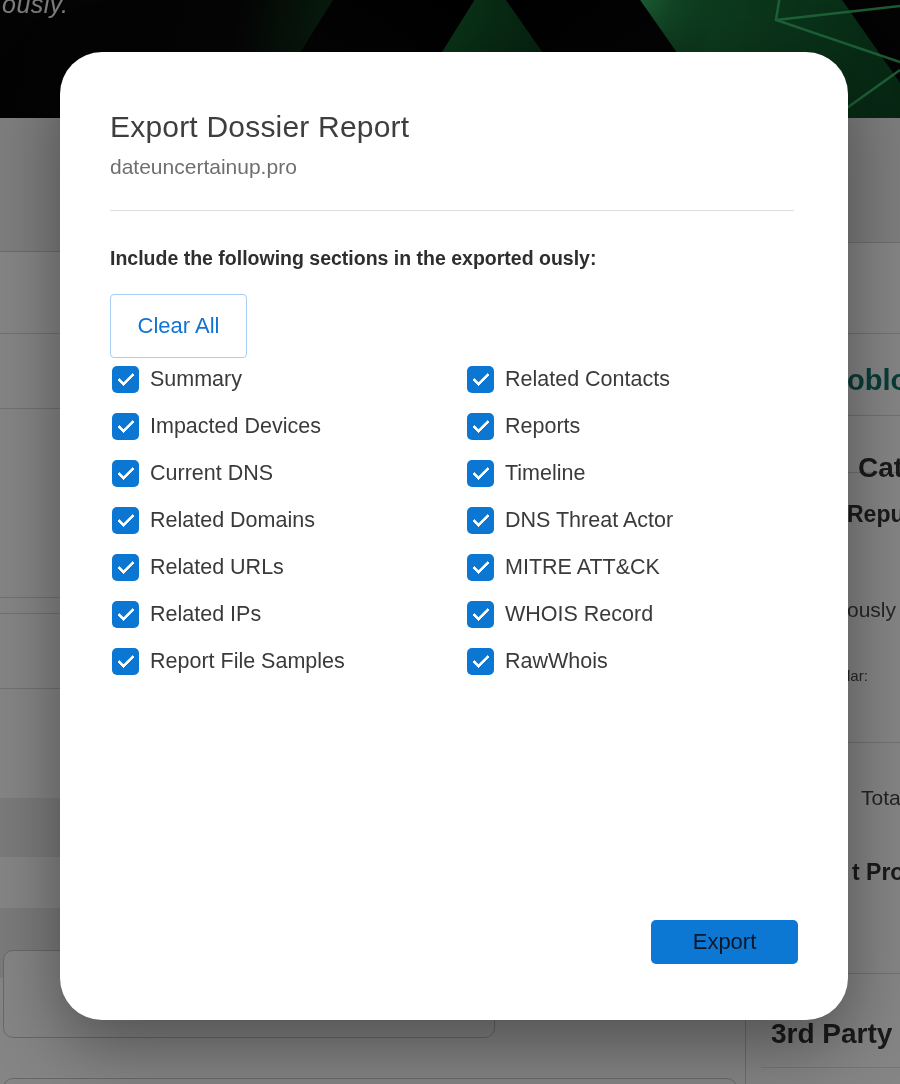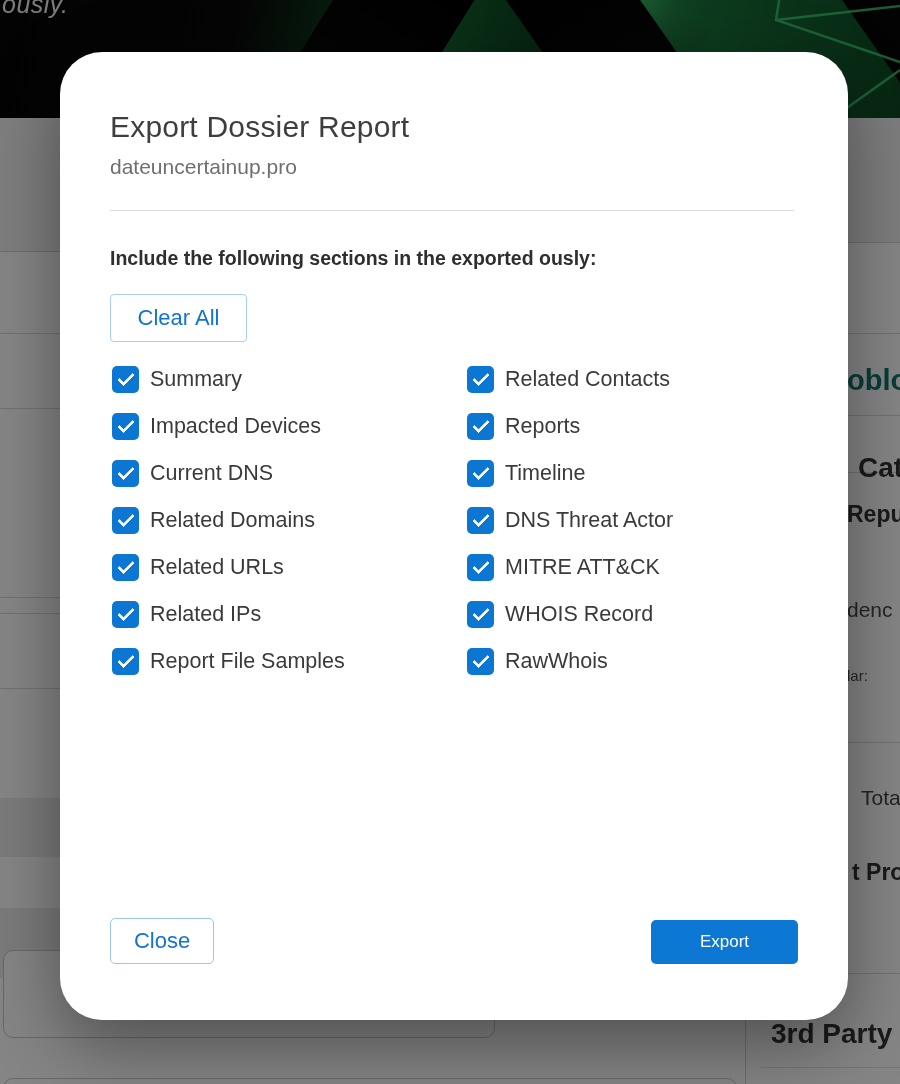--- a/index.html
+++ b/index.html
@@ -83,21 +83,21 @@
   .include-heading {
     position:absolute; left:50px; top:195px;
     font-size:19.5px; font-weight:700; color:#2e2e2e;
   }
   .btn {
     display:flex; align-items:center; justify-content:center;
     font-family:"Liberation Sans", sans-serif; cursor:pointer;
     background:#ffffff;
   }
   .clear-all-btn {
-    position:absolute; left:50px; top:242px; width:137px; height:48px;
+    position:absolute; left:50px; top:242px; width:137px; height:64px;
     border:1px solid #a9cdf2; border-radius:4px;
     font-size:22px; color:#1173d4;
   }
   .cb-col { position:absolute; top:314px; display:flex; flex-direction:column; gap:20px; }
   .cb-col-left  { left:52px; }
   .cb-col-right { left:407px; }
   .cb-row { display:flex; align-items:center; gap:11px; height:27px; cursor:pointer; }
   .checkbox {
     width:27px; height:27px; border-radius:5px; background:#0b77d2;
     position:relative; flex:0 0 27px;
@@ -110,21 +110,21 @@
   }
   .cb-label { font-size:21.5px; color:#3a3a3a; }
   .close-btn {
     position:absolute; left:50px; top:866px; width:104px; height:46px;
     border:1px solid #9cc4ee; border-radius:5px;
     font-size:22px; color:#1173d4;
   }
   .export-btn {
     position:absolute; left:591px; top:868px; width:147px; height:44px;
     border:none; border-radius:5px; background:#0c78d3;
-    font-size:17px; color:#ffffff;
+    font-size:22px; color:#0f172a;
   }
 </style>
 </head>
 <body>
 
 <div class="screen">
 
   <div class="page">
 
     <div class="banner">
@@ -158,21 +158,21 @@
       <div class="rp-line" style="top:215px"></div>
       <div class="rp-line" style="top:297px"></div>
       <div class="rp-line" style="top:354px"></div>
       <div class="rp-line" style="top:624px"></div>
       <div class="rp-line" style="top:855px"></div>
       <div class="rp-line rp-line-1067" style="top:949px"></div>
 
       <div class="rp-text frag-oblo">oblo</div>
       <div class="rp-text frag-cate">Cate</div>
       <div class="rp-text frag-repu">Repu</div>
-      <div class="rp-text frag-denc">denc</div>
+      <div class="rp-text frag-denc">ously</div>
       <div class="rp-text frag-lar">lar:</div>
       <div class="rp-text frag-tota">Tota</div>
       <div class="rp-text frag-tpro">t Pro</div>
       <div class="rp-text frag-3rd">3rd Party I</div>
     </div>
   </div>
 
   <div class="overlay"></div>
 
   <div class="modal">
@@ -238,17 +238,16 @@
       <label class="cb-row">
         <span class="checkbox"></span>
         <span class="cb-label">WHOIS Record</span>
       </label>
       <label class="cb-row">
         <span class="checkbox"></span>
         <span class="cb-label">RawWhois</span>
       </label>
     </div>
 
-    <button class="btn close-btn">Close</button>
     <button class="btn export-btn">Export</button>
   </div>
 
 </div>
 
 </body></html>

